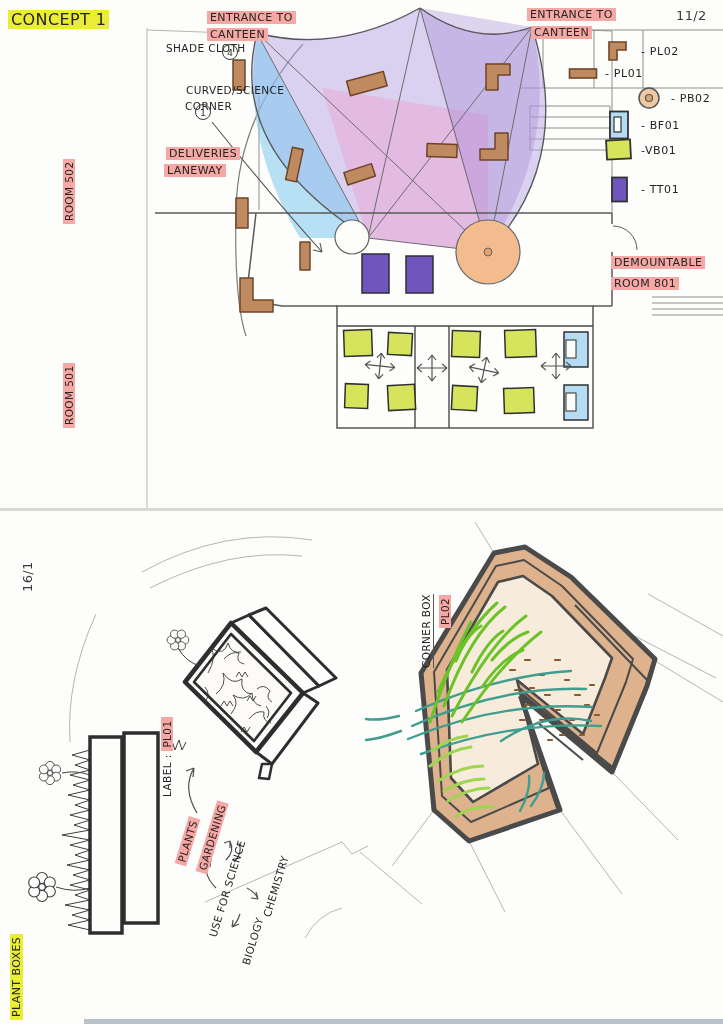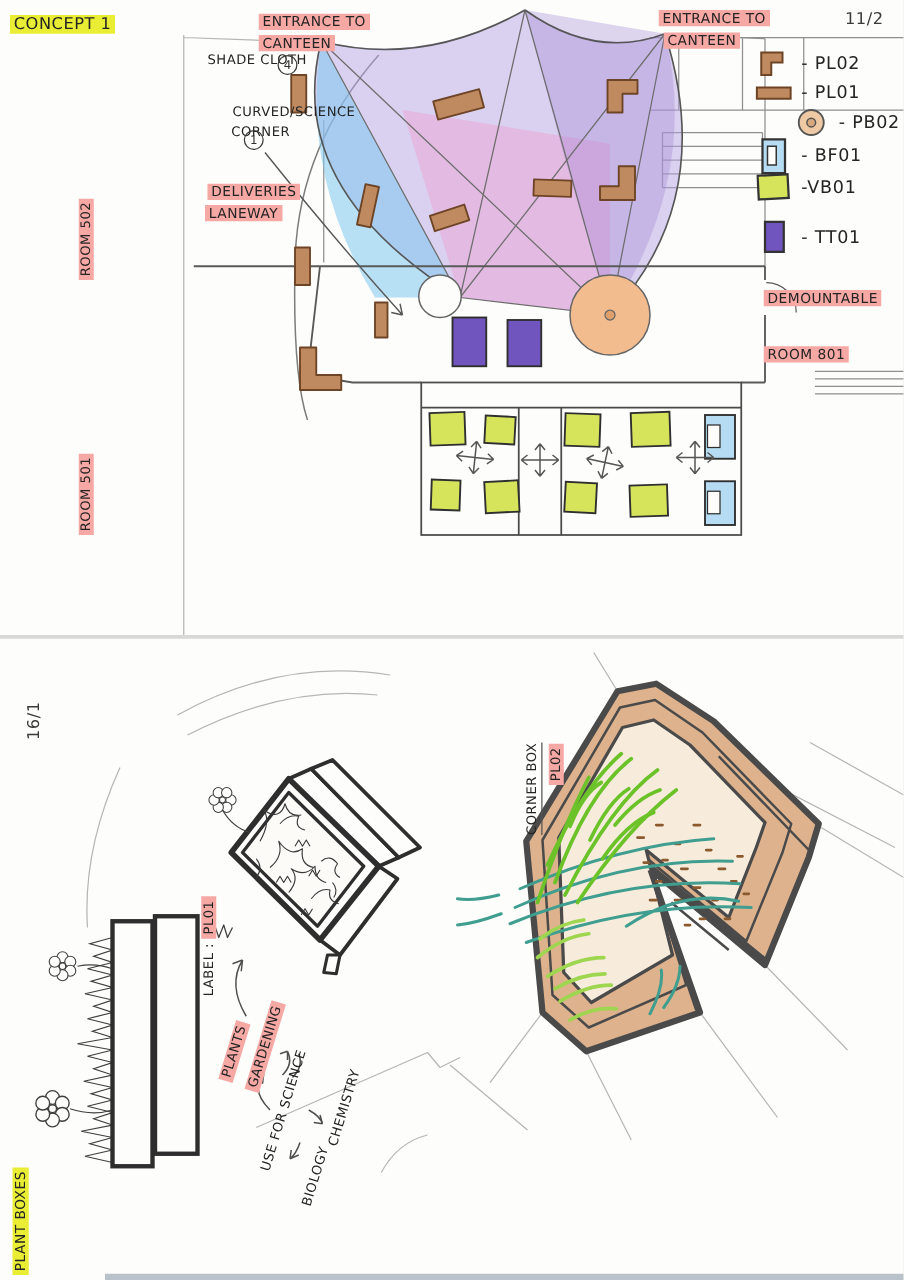--- a/index.html
+++ b/index.html
@@ -1,32 +1,32 @@
 <!DOCTYPE html>
 <html style="--c-highlight-pink: #f6a8a5; --c-highlight-yellow: #e9ee34; --c-ink: #2b2b2b; --c-planter-brown: #c08a60; --c-planter-brown-stroke: #6e4426; --c-table-purple: #6f55bd; --c-table-green: #d6e45c; --c-bench-blue: #b5dcf2; --c-circle-tan: #f2bc8e; --c-sail-lavender: #b7a3e3; --c-sail-blue: #7ec8ee; --c-sail-pink: #f09ad0; --c-grass-green: #6cc329; --c-grass-teal: #3f9e8f; --c-box-tan: #ddb28d;"><head>
 <meta charset="utf-8">
 <style>
   *{margin:0;padding:0;box-sizing:border-box}
   html,body{background:#e9e9e7}
   #shot{position:relative;width:723px;height:1024px;margin:0 auto;background:#fdfdfb;
         overflow:hidden;font-family:"DejaVu Sans",sans-serif;color:#242424}
   .lab{position:absolute;white-space:nowrap;font-size:11px;letter-spacing:.4px;line-height:15px}
-  .big{font-size:13px}
+  .big{font-size:16px}
   .pg{font-size:13px;color:#3a3a3a}
   .hp{background:var(--c-highlight-pink,#f6a8a5);padding:0 3px}
   .hy{background:var(--c-highlight-yellow,#e9ee34);padding:0 3px}
   .v{transform:rotate(-90deg);transform-origin:0 0}
   .r73{transform:rotate(-73deg);transform-origin:0 100%}
   .small{font-size:10.5px}
   .circle-ref{position:absolute;width:16px;height:16px;border:1.3px solid #3a3a3a;border-radius:50%;
       display:flex;align-items:center;justify-content:center;font-size:9.5px;color:#333;background:transparent}
   .underl{border-bottom:1.2px solid #555;padding-bottom:1px}
   .lrow{position:absolute;display:flex;align-items:center;gap:7px}
   .licon{display:inline-flex;width:30px;justify-content:center}
-  .llabel{font-size:14px;letter-spacing:.6px}
+  .llabel{font-size:11px;letter-spacing:.6px}
   svg.layer{position:absolute;left:0}
   #plan{top:0}
   #sketch{top:510px}
   .seam{position:absolute;left:0;top:508px;width:723px;height:3px;background:#d8d8d5}
   .scanedge{position:absolute;left:84px;top:1019px;width:639px;height:5px;background:#b9c1ca}
 </style>
 </head>
 <body>
 
 <div id="shot">
@@ -145,33 +145,33 @@
   <div class="lab small" style="left:186px;top:83px">CURVED/SCIENCE</div>
   <div class="lab small" style="left:185px;top:99px">CORNER</div>
   <div class="circle-ref" style="left:195px;top:104px">1</div>
 
   <div class="lab" style="left:166px;top:146px"><span class="hp">DELIVERIES</span></div>
   <div class="lab" style="left:164px;top:163px"><span class="hp">LANEWAY</span></div>
 
   <div class="lab v small" style="left:62px;top:224px"><span class="hp">ROOM 502</span></div>
   <div class="lab v small" style="left:62px;top:428px"><span class="hp">ROOM 501</span></div>
 
-  <div class="lab" style="left:611px;top:231px"><span class="hp">DEMOUNTABLE</span></div>
+  <div class="lab" style="left:611px;top:255px"><span class="hp">DEMOUNTABLE</span></div>
   <div class="lab" style="left:611px;top:276px"><span class="hp">ROOM 801</span></div>
 
   <div>
     <div class="lrow" style="left:604px;top:40px">
       <span class="licon">
         <svg width="26" height="22">
             <path d="M3,2 h17 v8 h-9 v10 h-8 z" fill="var(--c-planter-brown,#c08a60)" stroke="var(--c-planter-brown-stroke,#6e4426)" stroke-width="1.6"></path>
           </svg>
       </span>
         <span class="llabel">- PL02</span>
     </div>
-    <div class="lrow" style="left:604px;top:66px">
+    <div class="lrow" style="left:568px;top:66px">
       <span class="licon">
         <svg width="30" height="15">
             <rect x="1.5" y="3" width="27" height="9" fill="var(--c-planter-brown,#c08a60)" stroke="var(--c-planter-brown-stroke,#6e4426)" stroke-width="1.6"></rect>
           </svg>
       </span>
         <span class="llabel">- PL01</span>
     </div>
     <div class="lrow" style="left:634px;top:86px">
       <span class="licon">
         <svg width="24" height="24">

